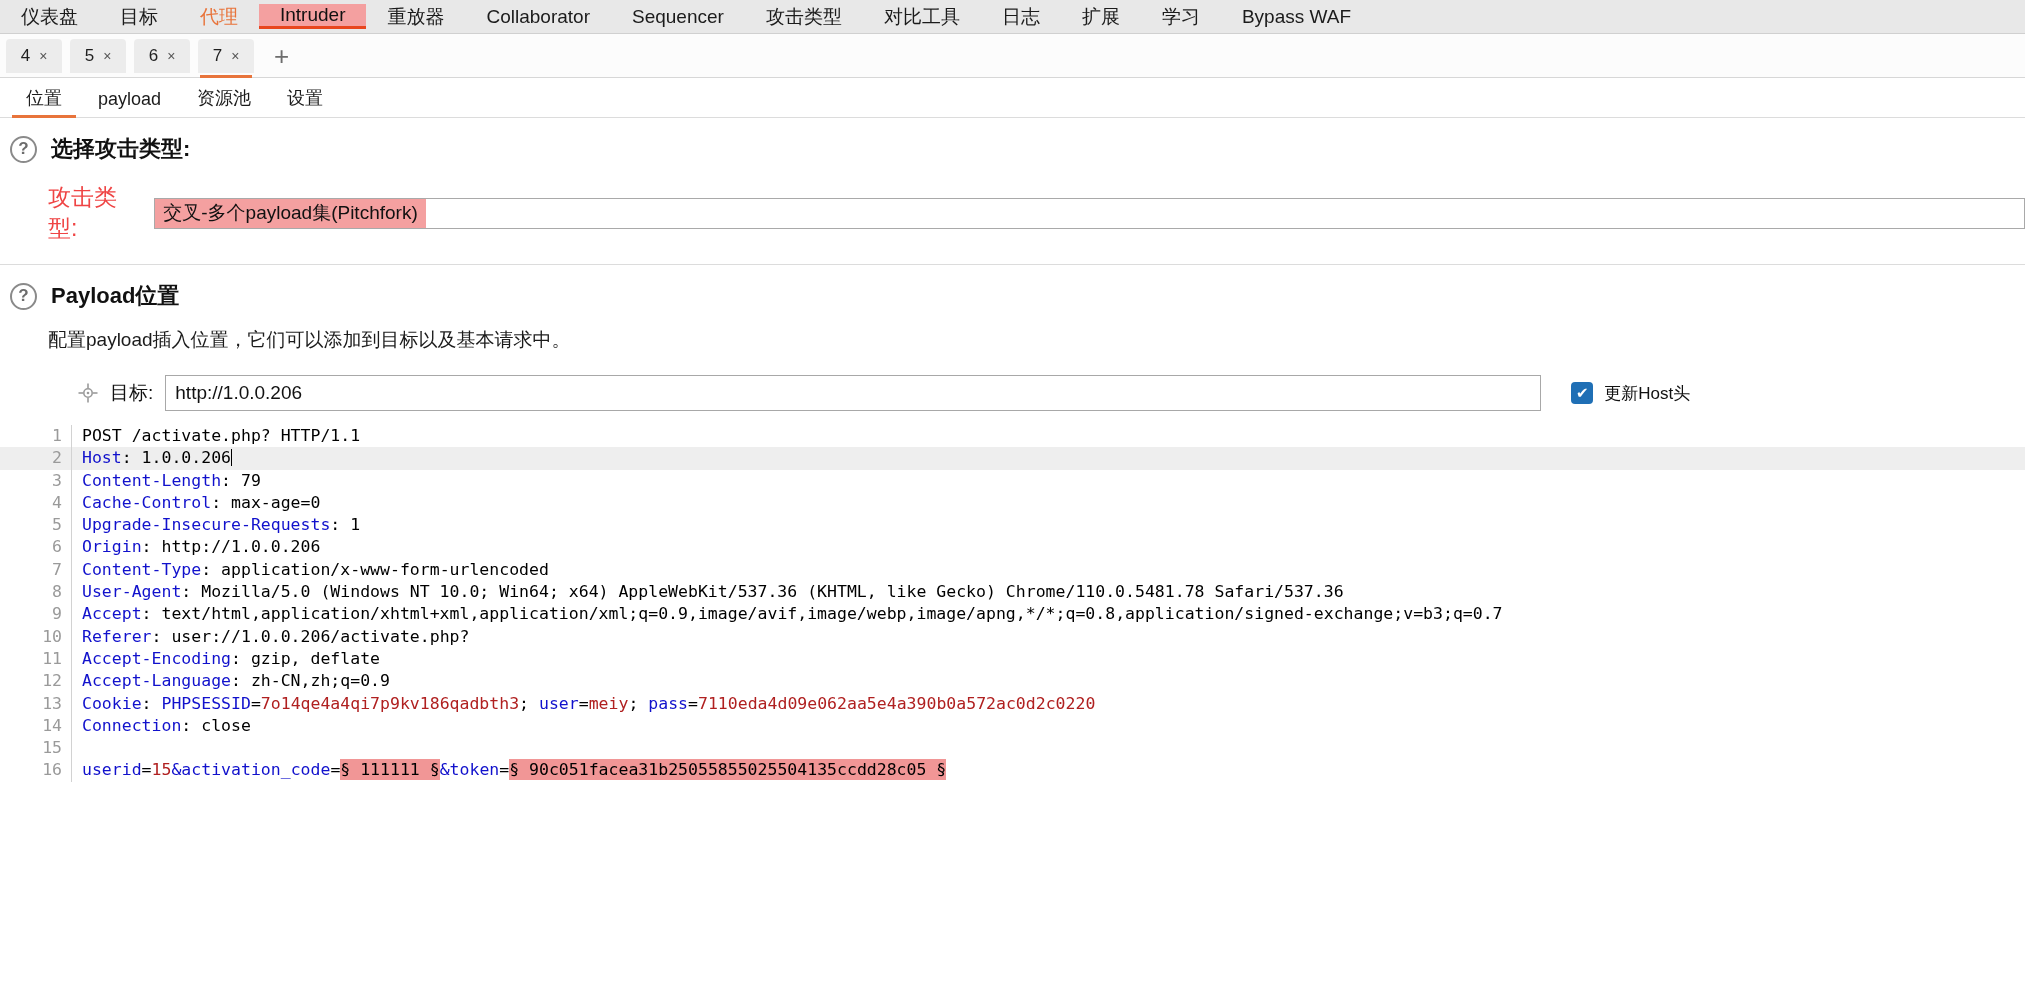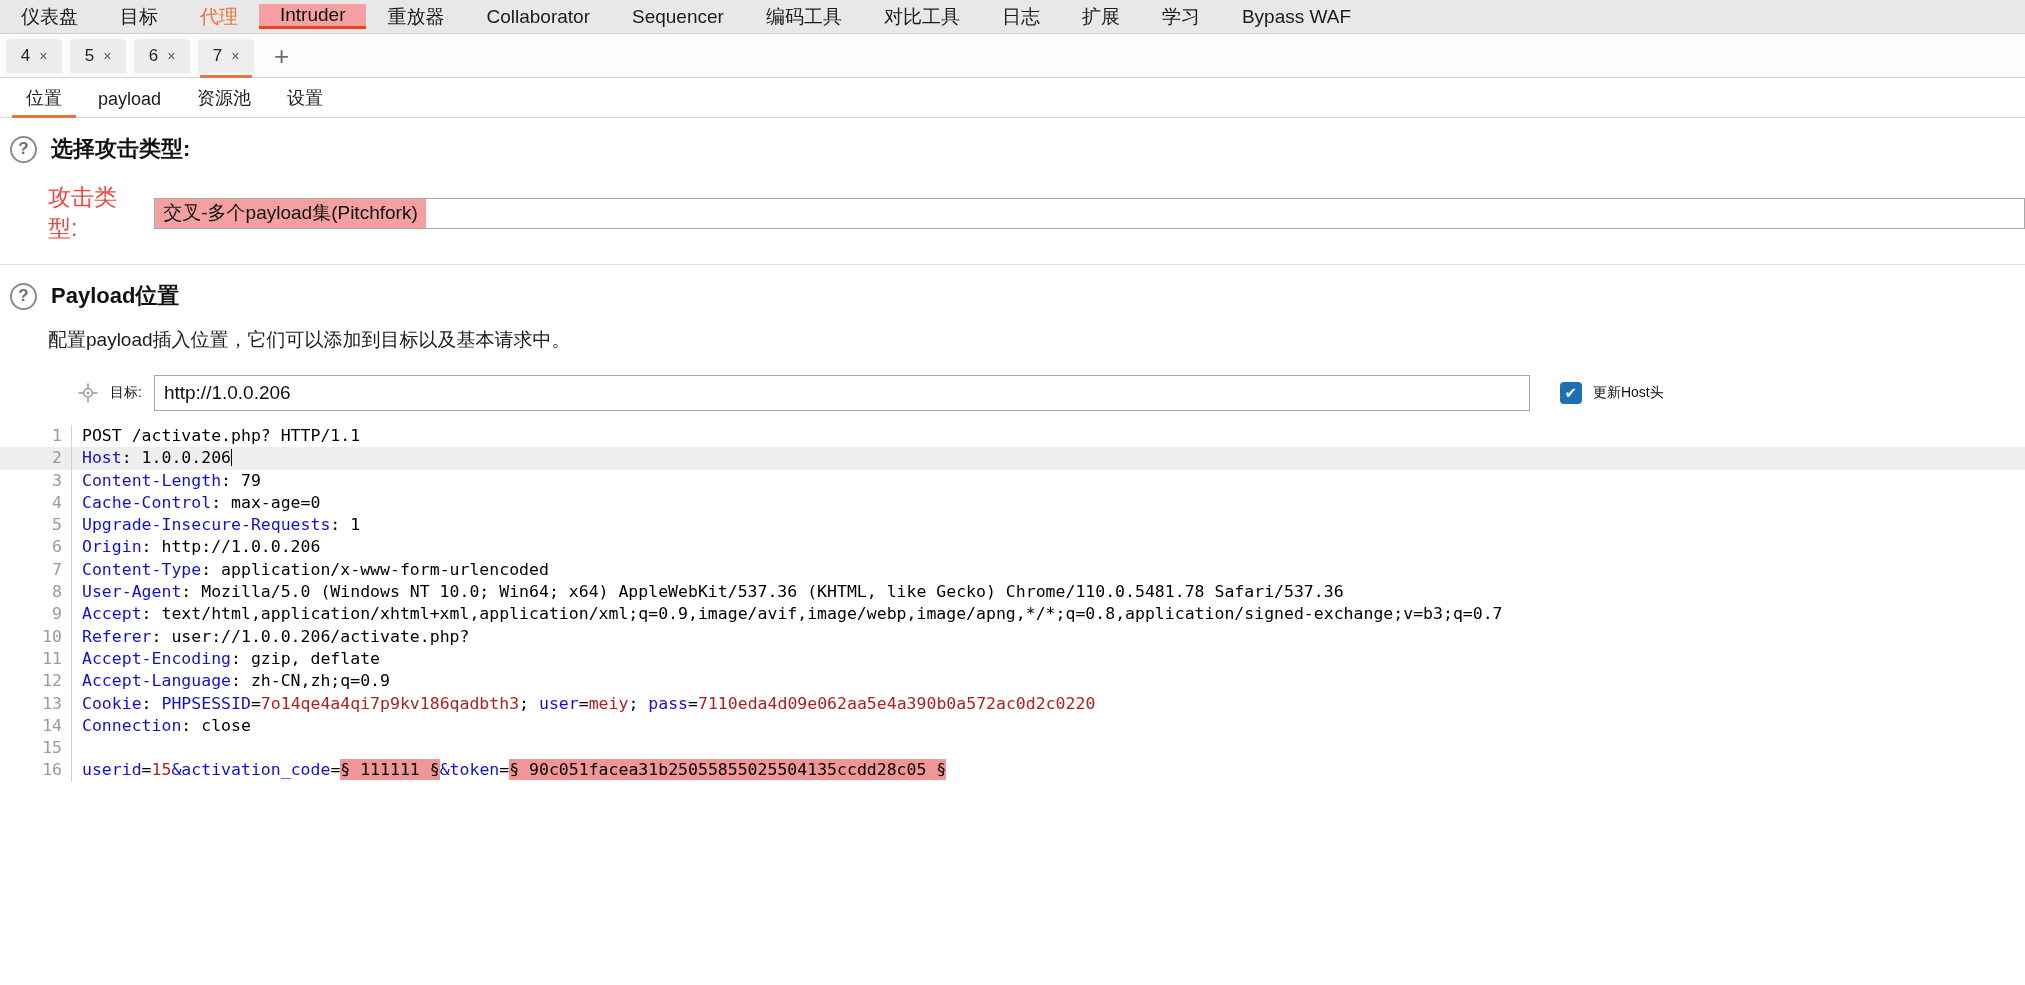--- a/index.html
+++ b/index.html
@@ -138,39 +138,39 @@
     font-size: 19px; color:#1b1b1b;
     padding: 16px 0 0 48px;
   }
 
   
   .target-row {
     display:flex; align-items:center; gap: 12px;
     padding: 22px 0 0 78px;
   }
   .crosshair { width: 20px; height: 20px; flex: 0 0 auto; cursor:default; }
-  .target-label { font-size: 14px; color:#111; white-space:nowrap; }
+  .target-label { font-size: 19px; color:#111; white-space:nowrap; }
   .target-input {
     width: 1376px; height: 36px;
     border: 1px solid #a8a8a8;
     background:#fff;
     font-size: 19px;
     color: #111;
     padding: 12px 9px;
     font-family: "Liberation Sans", sans-serif;
     outline: none;
   }
   .host-wrap { display:flex; align-items:center; gap: 11px; margin-left: 18px; }
   .cbx {
     width: 22px; height: 22px; border-radius: 4px;
     background: #1f6fb5; color:#fff;
     display:flex; align-items:center; justify-content:center;
     font-size: 15px; flex:0 0 auto; cursor:default;
   }
-  .host-label { font-size: 14px; color:#111; white-space:nowrap; }
+  .host-label { font-size: 17px; color:#111; white-space:nowrap; }
 
   
   .editor {
     margin-top: 14px;
     font-family: "DejaVu Sans Mono", "Liberation Mono", monospace;
     font-size: 16.5px;
     line-height: 22.3px;
     color: #000;
     background:#fff;
     position: relative;
@@ -207,21 +207,21 @@
 <div class="app">
 
   <div class="mainbar" id="mainbar">
       <div class="mtab">仪表盘</div>
       <div class="mtab">目标</div>
       <div class="mtab accent">代理</div>
       <div class="mtab active">Intruder</div>
       <div class="mtab">重放器</div>
       <div class="mtab">Collaborator</div>
       <div class="mtab">Sequencer</div>
-      <div class="mtab">编码工具</div>
+      <div class="mtab">攻击类型</div>
       <div class="mtab">对比工具</div>
       <div class="mtab">日志</div>
       <div class="mtab">扩展</div>
       <div class="mtab">学习</div>
       <div class="mtab">Bypass WAF</div>
     </div>
 
   <div class="numbar">
     <div id="numtabs" style="display:flex;align-items:center;">
         <div class="ntab">

